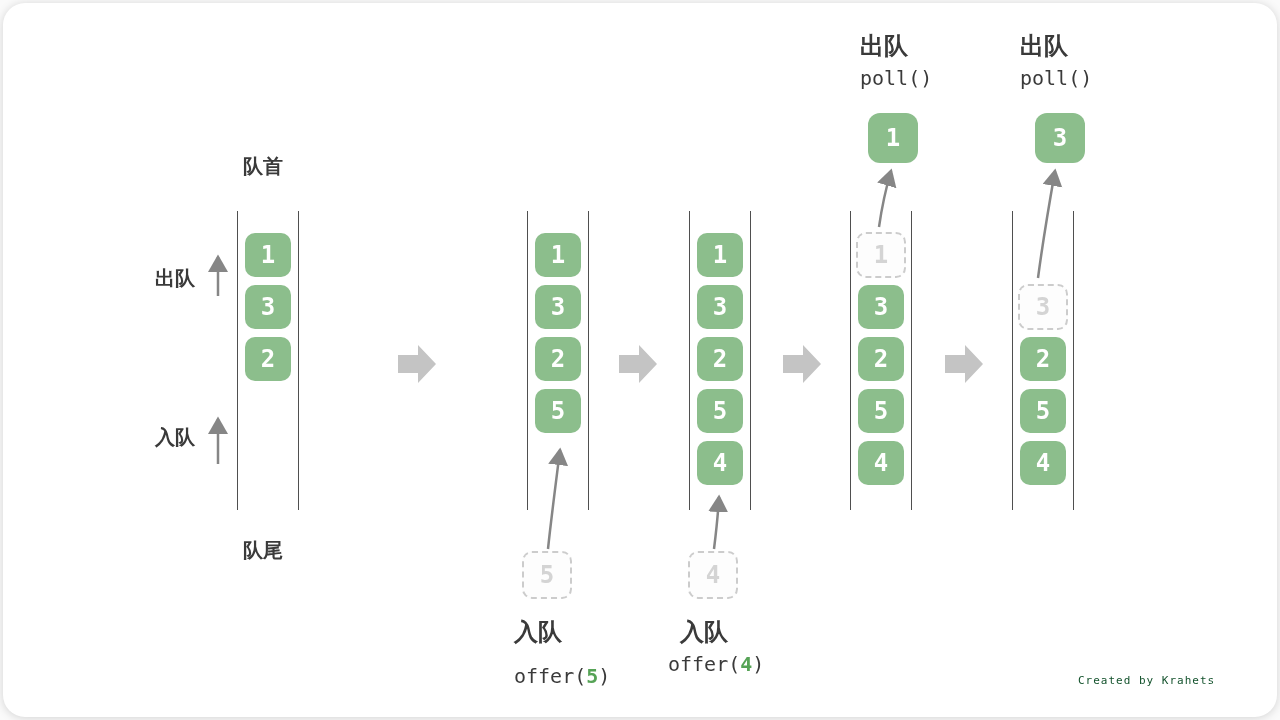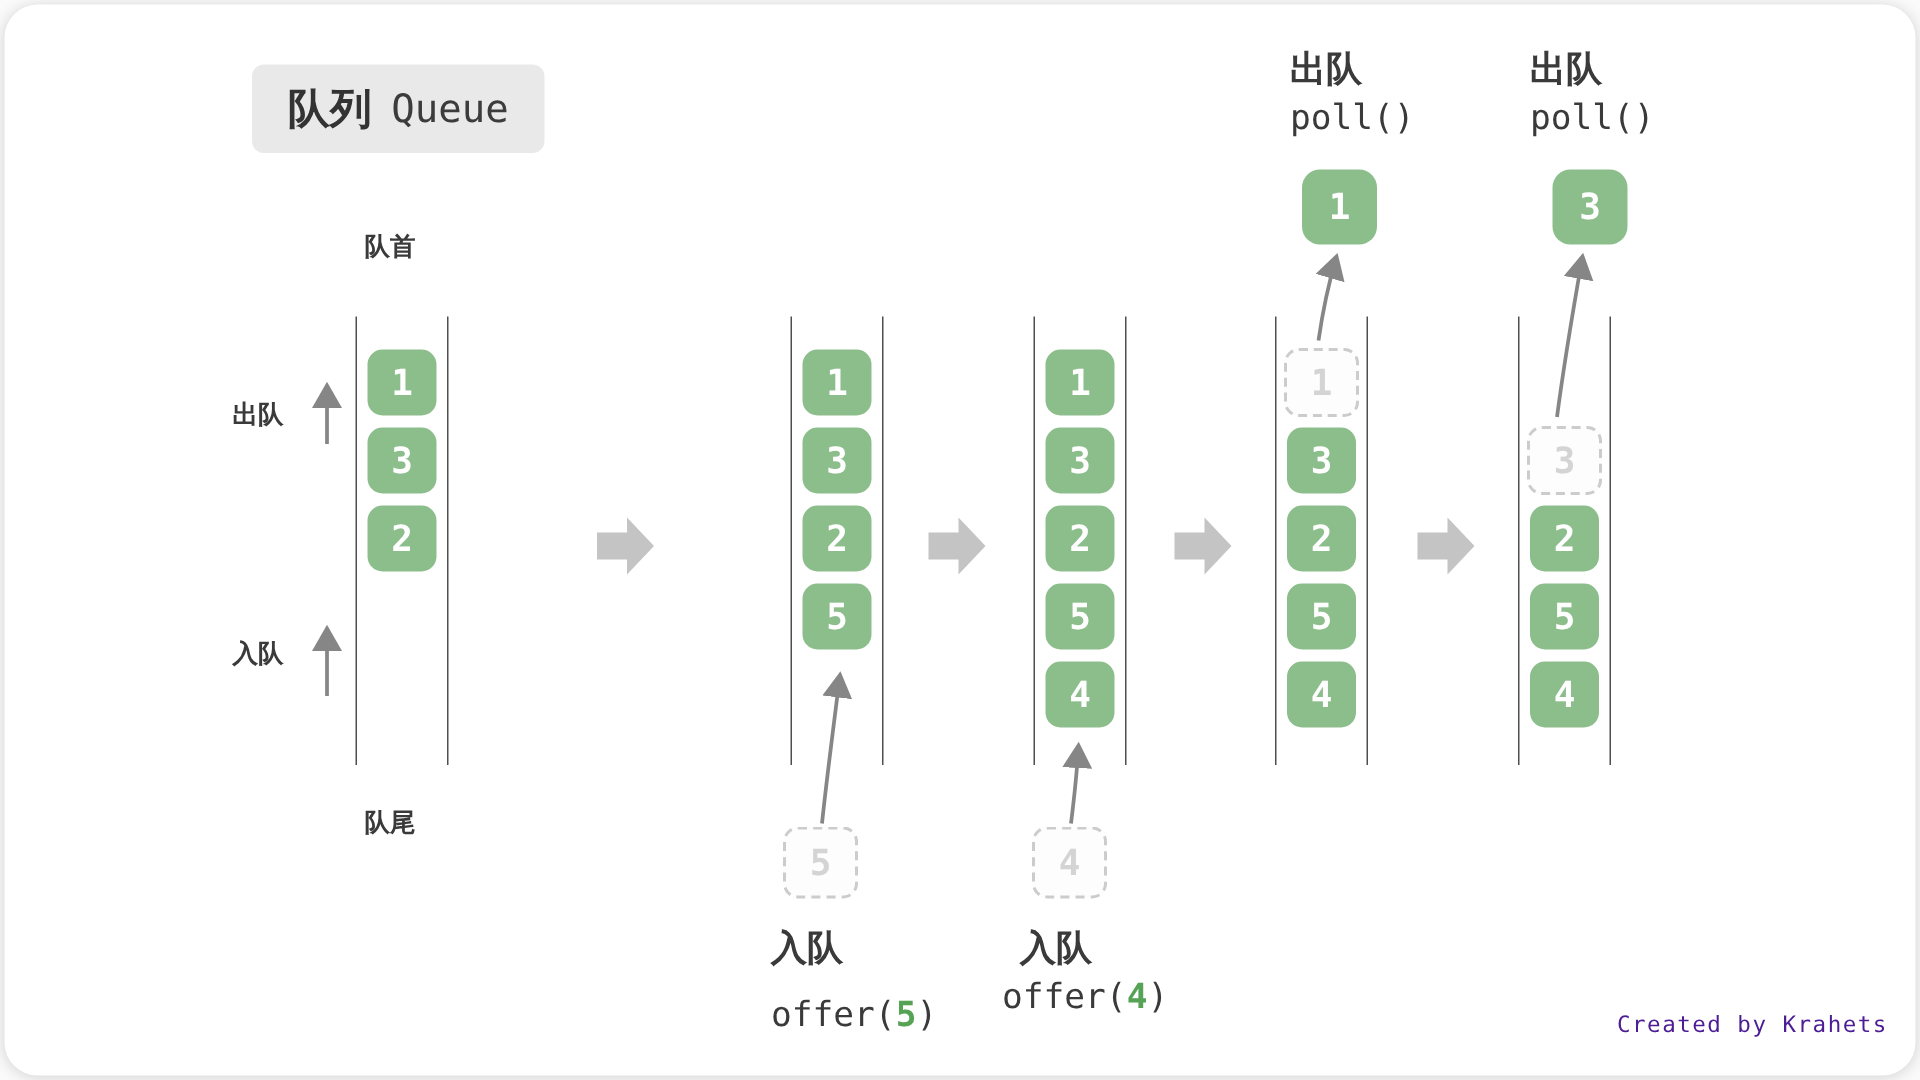--- a/index.html
+++ b/index.html
@@ -8,50 +8,46 @@
     border-radius:22px;box-shadow:0 1px 10px rgba(0,0,0,0.16);}
   #canvas{position:absolute;left:0;top:0;width:1280px;height:720px;}
   #canvas > div{position:absolute;box-sizing:border-box;}
   #arrows{position:absolute;left:0;top:0;pointer-events:none;}
 
   .title-badge{left:168px;top:43px;width:195px;height:59px;background:#e9e9e9;border-radius:8px;
     display:flex;align-items:center;justify-content:center;gap:13px;}
   .title-zh{font-size:28px;font-weight:700;color:#333333;}
   .title-en{font-size:26px;color:#3c3c3c;font-family:"DejaVu Sans Mono","Liberation Mono",monospace;}
 
-  .diagram-label{font-size:17px;font-weight:700;color:#3a3a3a;white-space:nowrap;}
+  .diagram-label{font-size:20px;font-weight:700;color:#3a3a3a;white-space:nowrap;}
 
   .queue-column{border-left:1.5px solid #4f4f4f;border-right:1.5px solid #4f4f4f;background:transparent;}
 
   .block{background:#8CBE8C;border-radius:10px;color:#ffffff;display:flex;align-items:center;justify-content:center;
     font-family:"DejaVu Sans Mono","Liberation Mono",monospace;font-size:24px;font-weight:600;}
   .block.pop{border-radius:12px;}
   .ghost-block{border:2px dashed #cccccc;border-radius:10px;background:#fdfdfd;color:#d4d4d4;
     display:flex;align-items:center;justify-content:center;
     font-family:"DejaVu Sans Mono","Liberation Mono",monospace;font-size:24px;font-weight:600;}
 
   .op-label{font-size:24px;font-weight:700;color:#3a3a3a;white-space:nowrap;}
-  .op-code{font-size:23px;color:#3a3a3a;white-space:nowrap;
+  .op-code{font-size:20px;color:#3a3a3a;white-space:nowrap;
     font-family:"DejaVu Sans Mono","Liberation Mono",monospace;}
   .op-code .arg{color:#56a356;font-weight:700;}
 
-  .watermark{font-size:15px;color:#4c1d95;letter-spacing:1px;
+  .watermark{font-size:11px;color:#14532d;letter-spacing:1px;
     font-family:"DejaVu Sans Mono","Liberation Mono",monospace;}
 </style>
 </head>
 <body>
 
 <div id="card"></div>
 
 <div id="canvas">
 
-  <div class="title-badge">
-    <span class="title-zh">队列</span>
-    <span class="title-en">Queue</span>
-  </div>
 
   <div class="diagram-label" style="left:243px;top:153px;">队首</div>
   <div class="diagram-label" style="left:243px;top:537px;">队尾</div>
   <div class="diagram-label" style="left:155px;top:265px;">出队</div>
   <div class="diagram-label" style="left:155px;top:424px;">入队</div>
 
   <div class="watermark" style="left:1078px;top:674px;">Created by Krahets</div>
 
   <svg id="arrows" width="1280" height="720">
     <defs>

